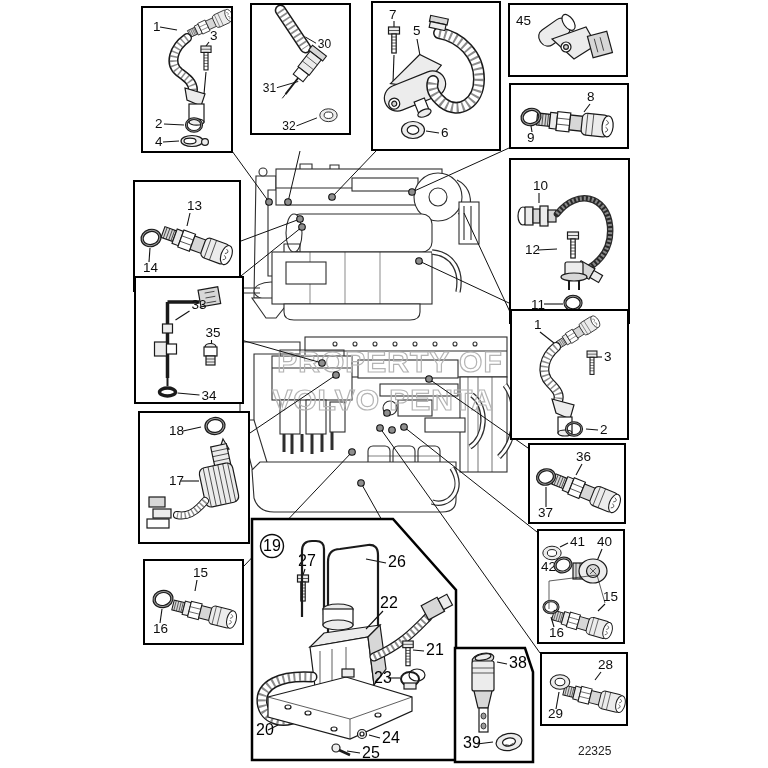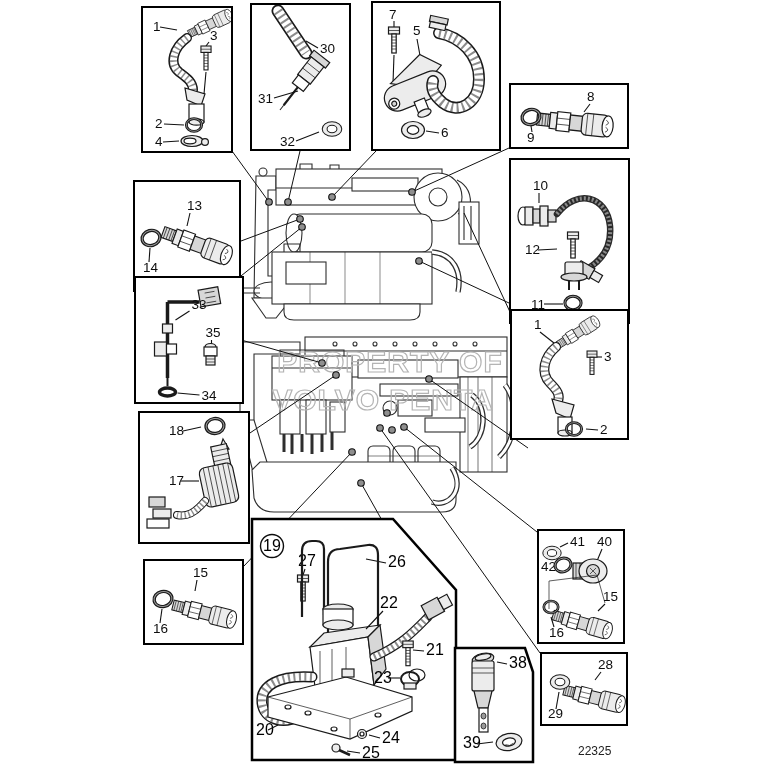--- a/index.html
+++ b/index.html
@@ -214,21 +214,21 @@
     <path class="tick" d="M20,134 L36,133"></path>
     <g>
       <ellipse cx="49" cy="133" rx="11" ry="5.5" class="s"></ellipse>
       <ellipse cx="47" cy="133" rx="6" ry="2.8" class="sw"></ellipse>
       <circle cx="62" cy="134" r="3.4" class="s"></circle>
     </g>
   </svg>
 </div>
 
 
-<div class="box" style="left:250px;top:3px;width:101px;height:148px">
+<div class="box" style="left:250px;top:3px;width:101px;height:132px">
   <svg class="art" viewBox="0 0 97 144">
     <path class="h-out" d="M26,6 L54,48" stroke-width="13"></path>
     <path class="h-mid" d="M26,6 L54,48" stroke-width="9.5"></path>
     <path class="h-rib" d="M26,6 L54,48" stroke-width="9.5" stroke-dasharray="2,3.5"></path>
     <g transform="translate(60,64) rotate(38)">
       <rect x="-10" y="-16" width="20" height="7" class="sd"></rect>
       <rect x="-8" y="-9" width="16" height="22" class="s"></rect>
       <path d="M-8,-2 h16 M-8,5 h16" class="thin"></path>
       <rect x="-7" y="13" width="14" height="10" class="sw"></rect>
       <path d="M0,23 L0,46" stroke="#1a1a1a" stroke-width="2.2"></path>
@@ -268,20 +268,36 @@
       <rect x="-9" y="-12" width="18" height="6" class="sd"></rect>
       <rect x="-8" y="-6" width="16" height="6" class="s"></rect>
     </g>
     <use href="#g-ring" transform="translate(40,127)"></use>
     <text x="68" y="134">6</text>
     <path class="tick" d="M66,130 L53,128"></path>
   </svg>
 </div>
 
 
+<div class="box" style="left:508px;top:3px;width:120px;height:74px">
+  <svg class="art" viewBox="0 0 116 70">
+    <text x="6" y="20">45</text>
+    <g transform="translate(52,22) rotate(-35)">
+      <rect x="-26" y="-9" width="34" height="18" rx="8" class="s"></rect>
+      <ellipse cx="8" cy="0" rx="5" ry="9" class="sw"></ellipse>
+    </g>
+    <path d="M42,34 L76,22 L86,40 L64,54 z" class="s"></path>
+    <circle cx="56" cy="42" r="5" class="sw"></circle>
+    <circle cx="56" cy="42" r="2.4" class="sd"></circle>
+    <g transform="translate(88,40) rotate(-15)">
+      <rect x="-8" y="-11" width="20" height="22" class="sd"></rect>
+      <path d="M-2,-7 v14 M4,-7 v14" class="thin"></path>
+    </g>
+  </svg>
+</div>
 
 
 <div class="box" style="left:509px;top:83px;width:120px;height:66px">
   <svg class="art" viewBox="0 0 116 62">
     <text x="76" y="16">8</text>
     <path class="tick" d="M79,19 L73,27"></path>
     <use href="#g-sensor" transform="translate(26,34) rotate(6)"></use>
     <use href="#g-oring" transform="translate(20,32) rotate(-15)"></use>
     <text x="16" y="57">9</text>
     <path class="tick" d="M21,47 L20,41"></path>
@@ -335,20 +351,30 @@
     <text x="92" y="50">3</text>
     <path class="tick" d="M90,46 L85,46"></path>
     <use href="#g-bolt" transform="translate(80,40) scale(0.9)"></use>
     <text x="88" y="123">2</text>
     <path class="tick" d="M86,119 L74,118"></path>
     <use href="#g-oring" transform="translate(62,118) scale(0.85)"></use>
   </svg>
 </div>
 
 
+<div class="box" style="left:528px;top:443px;width:98px;height:81px">
+  <svg class="art" viewBox="0 0 94 77">
+    <text x="46" y="16">36</text>
+    <path class="tick" d="M52,19 L46,30"></path>
+    <use href="#g-sensor" transform="translate(24,34) rotate(22) scale(0.92)"></use>
+    <use href="#g-oring" transform="translate(16,32) rotate(-15) scale(0.95)"></use>
+    <text x="8" y="72">37</text>
+    <path class="tick" d="M16,62 L16,42"></path>
+  </svg>
+</div>
 
 
 <div class="box" style="left:537px;top:529px;width:88px;height:115px">
   <svg class="art" viewBox="0 0 84 111">
     <text x="31" y="15">41</text>
     <path class="tick" d="M29,12 L21,16"></path>
     <use href="#g-ring" transform="translate(13,22) scale(0.8)"></use>
     <text x="58" y="15">40</text>
     <path class="tick" d="M63,18 L58,30"></path>
     <g transform="translate(52,40)">

